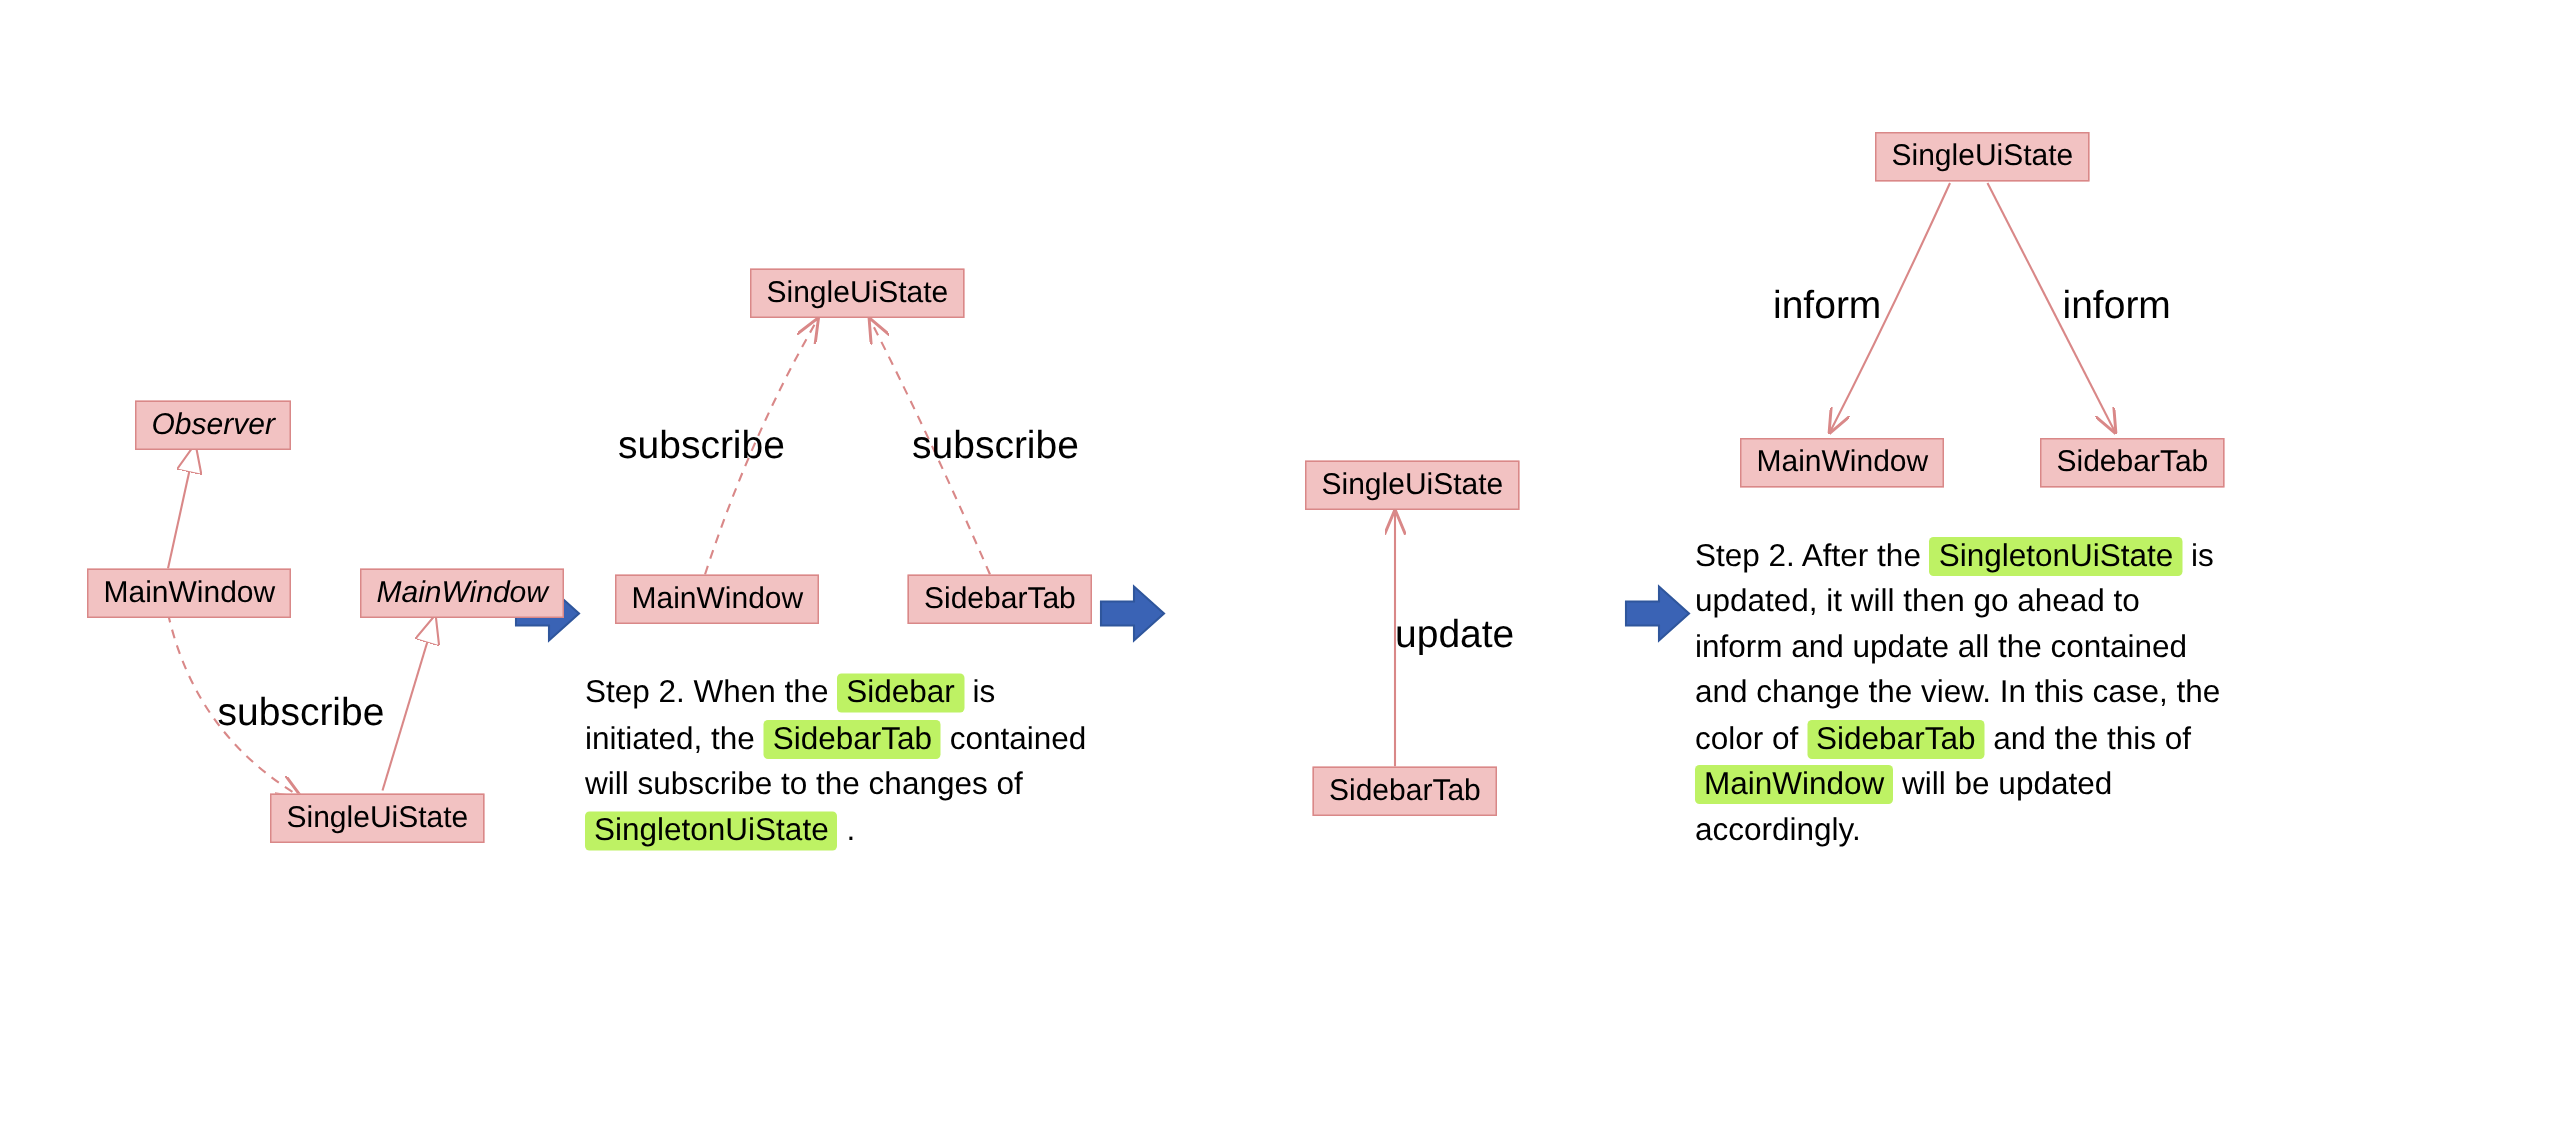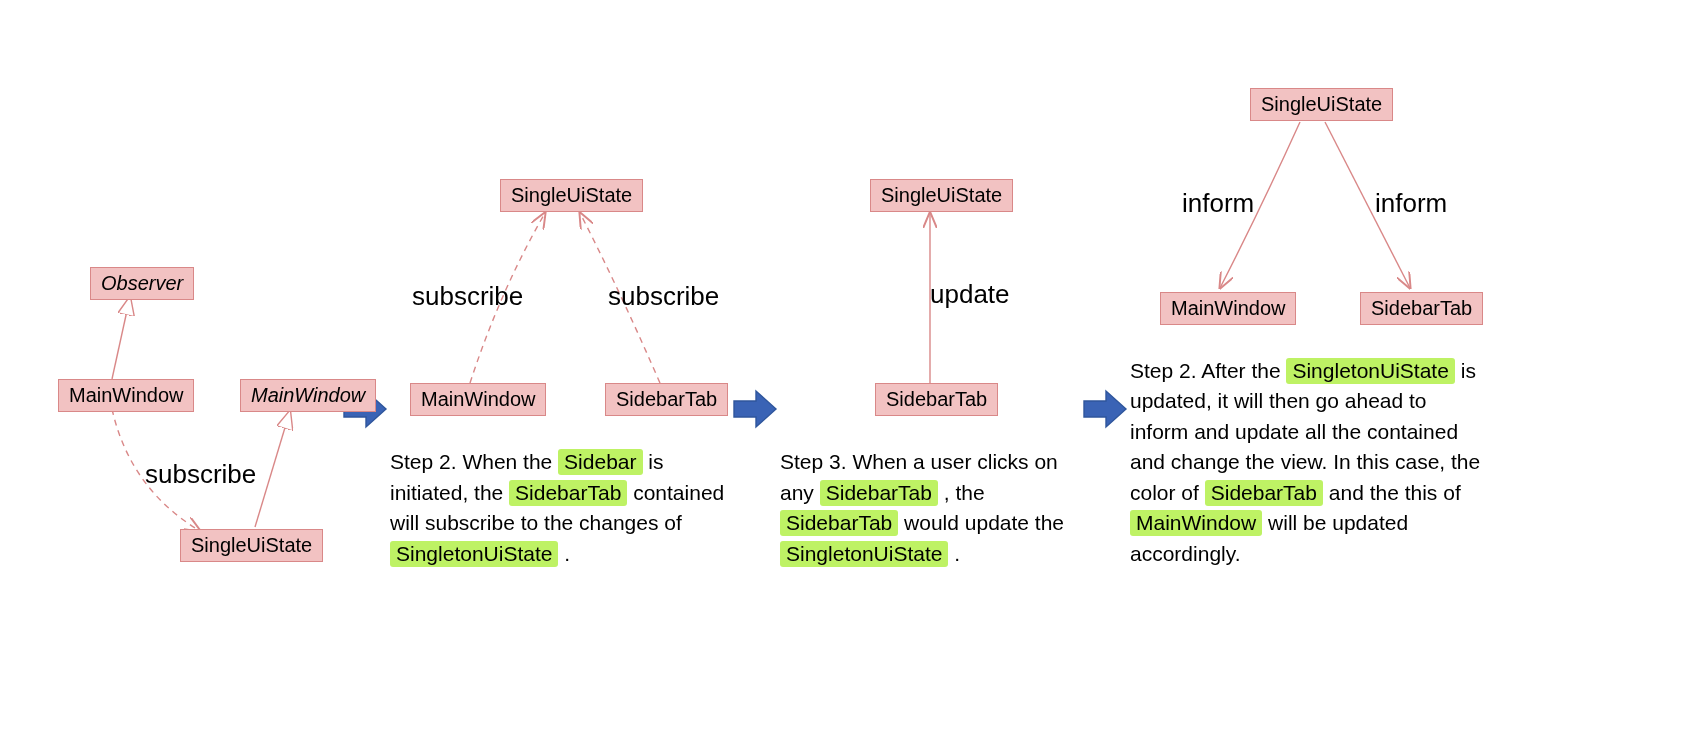--- a/index.html
+++ b/index.html
@@ -139,23 +139,20 @@
           <marker id="arr3" markerWidth="12" markerHeight="10" refX="11" refY="5" orient="auto">
             <path d="M0,0 L12,5 L0,10" fill="none" stroke="#d98888" stroke-width="1.4"></path>
           </marker>
         </defs>
         <line x1="150" y1="262" x2="150" y2="92" stroke="#d98888" stroke-width="1.4" marker-end="url(#arr3)"></line>
       </svg>
       <div class="node" style="left:90px; top:58px">SingleUiState</div>
       <div class="node" style="left:95px; top:262px">SidebarTab</div>
       <div class="edge-label" style="left:150px; top:158px">update</div>
     </div>
-    <div class="caption">
-      <span>Step 3. When a user clicks on any </span><span class="code">SidebarTab</span><span> , the </span><span class="code">SidebarTab</span><span> would update the </span><span class="code">SingletonUiState</span><span> .</span>
-    </div>
   </div>
 
   <div class="arrow-sep">
     <svg width="46" height="40" viewBox="0 0 46 40">
       <path d="M2,12 L24,12 L24,2 L44,20 L24,38 L24,28 L2,28 Z" fill="#3a63b5" stroke="#2f569c" stroke-width="1.4"></path>
     </svg>
   </div>
 
   <div class="panel" style="width:360px">
     <div class="diagram">

